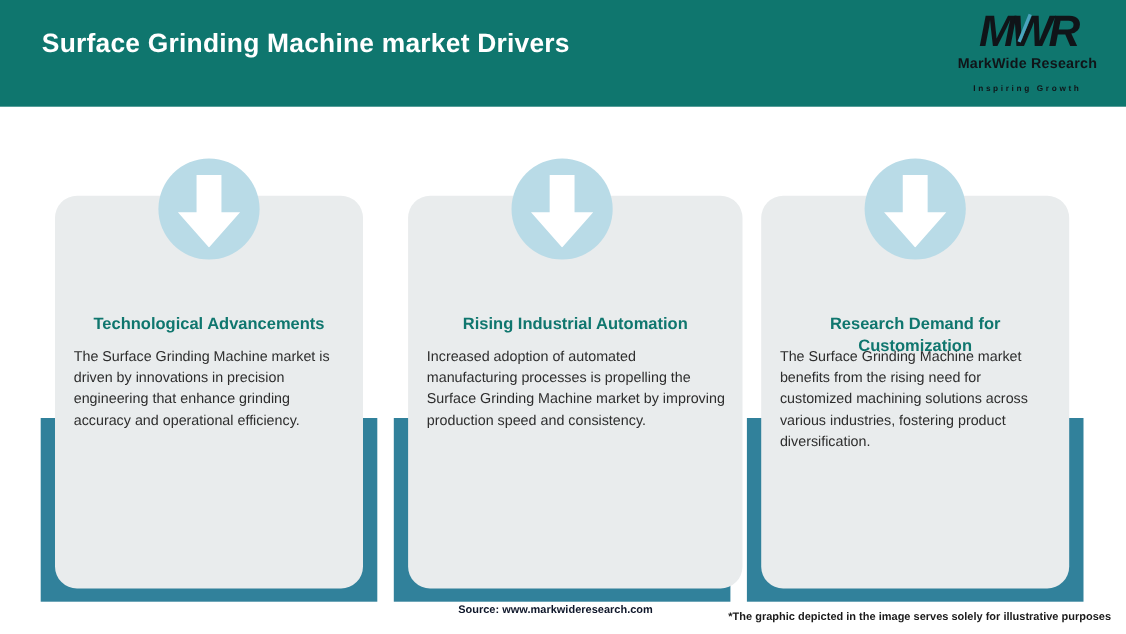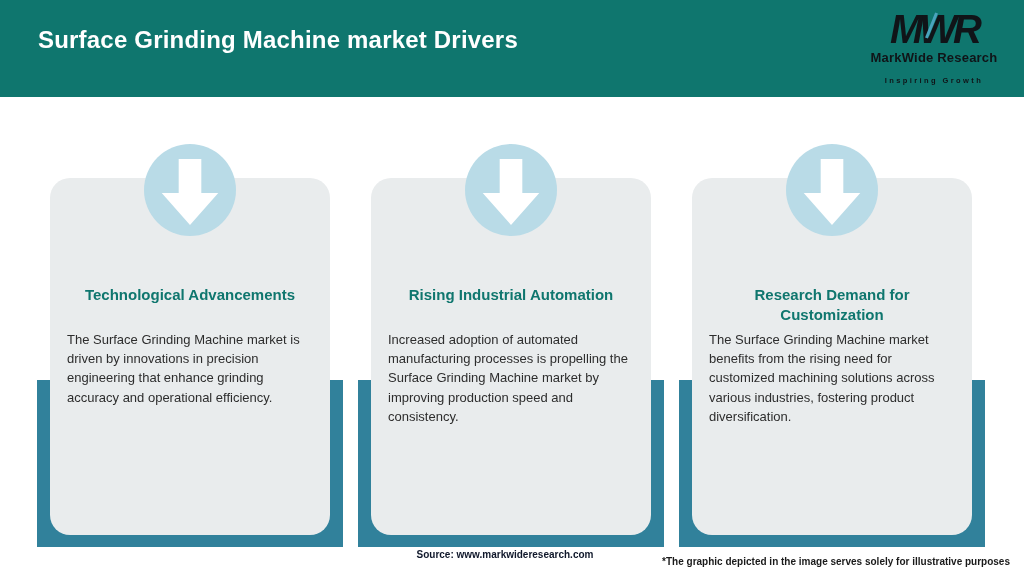--- a/index.html
+++ b/index.html
@@ -42,37 +42,37 @@
   .accent-rect{
     position:absolute;top:380px;height:167px;width:306px;
     background:#31819b;
   }
   .accent-1{left:37px;} .accent-2{left:358px;} .accent-3{left:679px;}
 
   .card{
     position:absolute;top:178px;height:357px;width:280px;
     background:#e9eced;border-radius:20px;
   }
-  .card-1{left:50px;} .card-2{left:371px;} .card-3{left:692px;}
+  .card-1{left:50px;} .card-2{left:371px;padding-left:24px;} .card-3{left:692px;}
 
   .circle{
     position:absolute;top:144px;width:92px;height:92px;border-radius:50%;
     background:#b9dbe7;display:flex;align-items:center;justify-content:center;
   }
   .circle-1{left:144px;} .circle-2{left:465px;} .circle-3{left:786px;}
   .circle svg{display:block;margin-top:4px;}
 
   .card-title{
     position:absolute;top:64px;left:20px;right:20px;
     text-align:center;font-size:15px;font-weight:700;color:#0f766e;
     line-height:1.35;
     margin-top:43px;
   }
   .card-body{
-    position:absolute;top:152px;left:17px;right:15px;
+    position:absolute;top:136px;left:17px;right:15px;
     font-size:13px;color:#2d2d2d;line-height:1.48;text-align:left;
   }
 
   
   .source-line{
     position:absolute;left:505px;top:549px;transform:translateX(-50%);
     font-size:10px;font-weight:700;color:#0f172a;white-space:nowrap;
   }
   .disclaimer{
     position:absolute;right:14px;top:556px;

